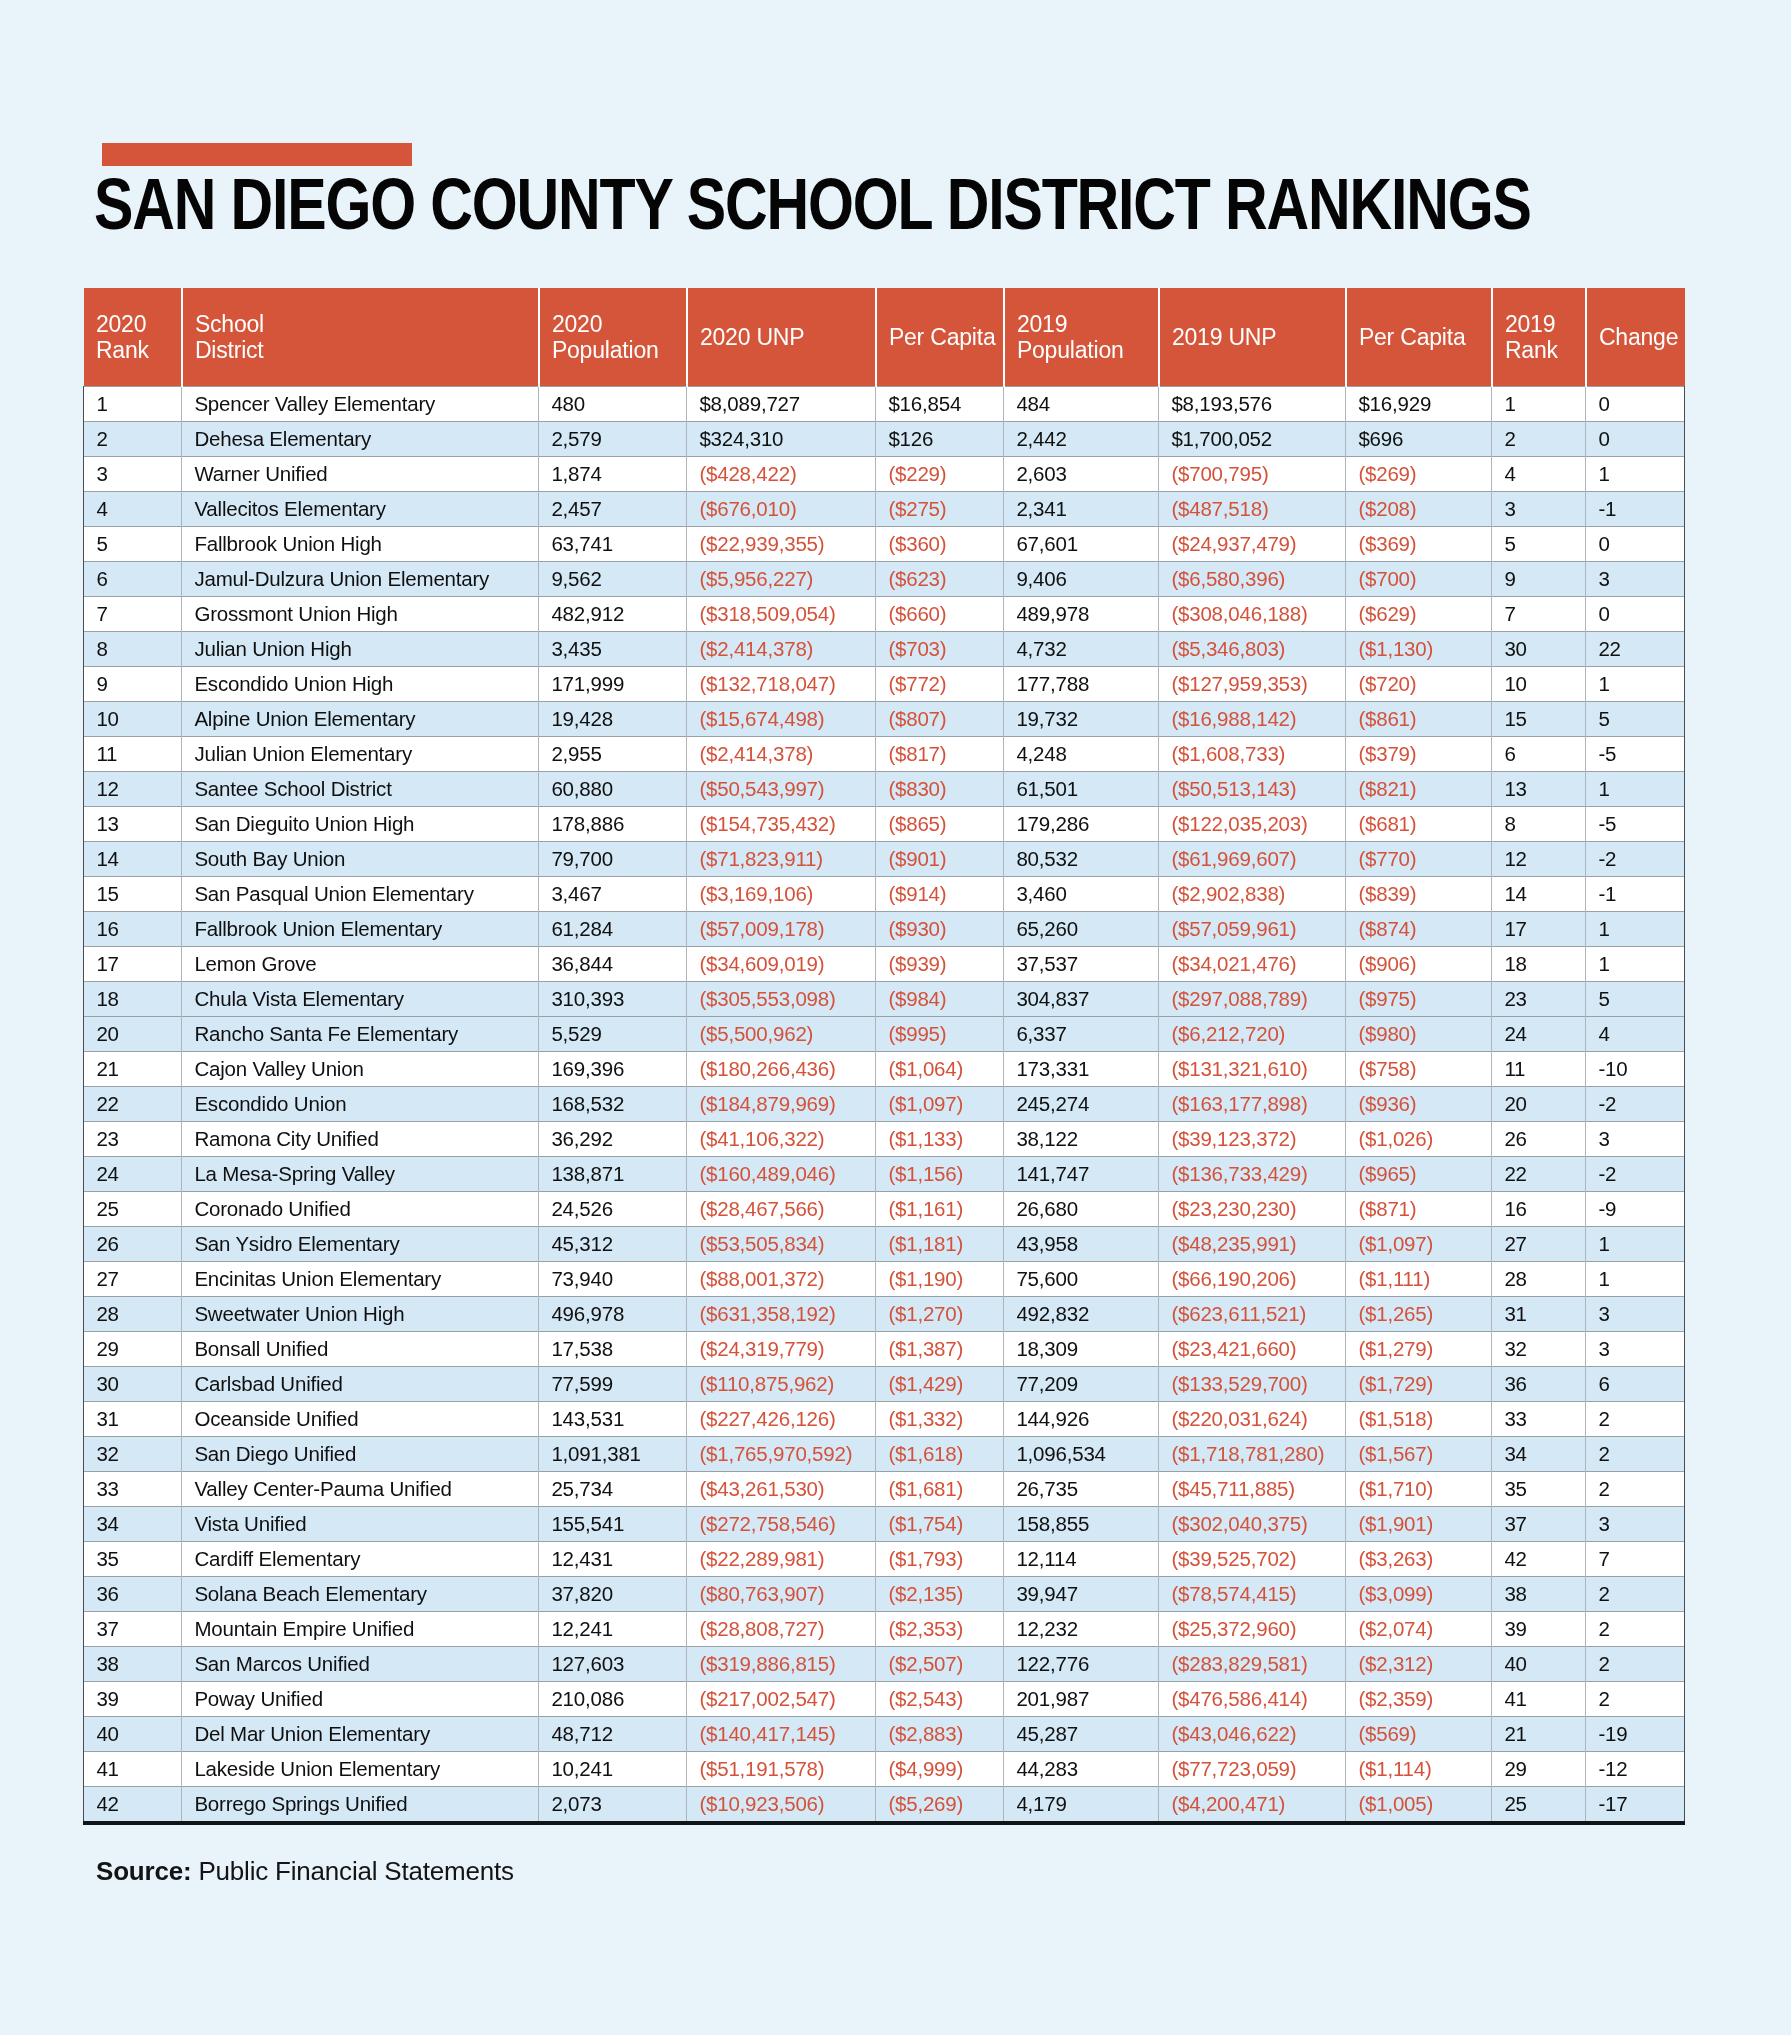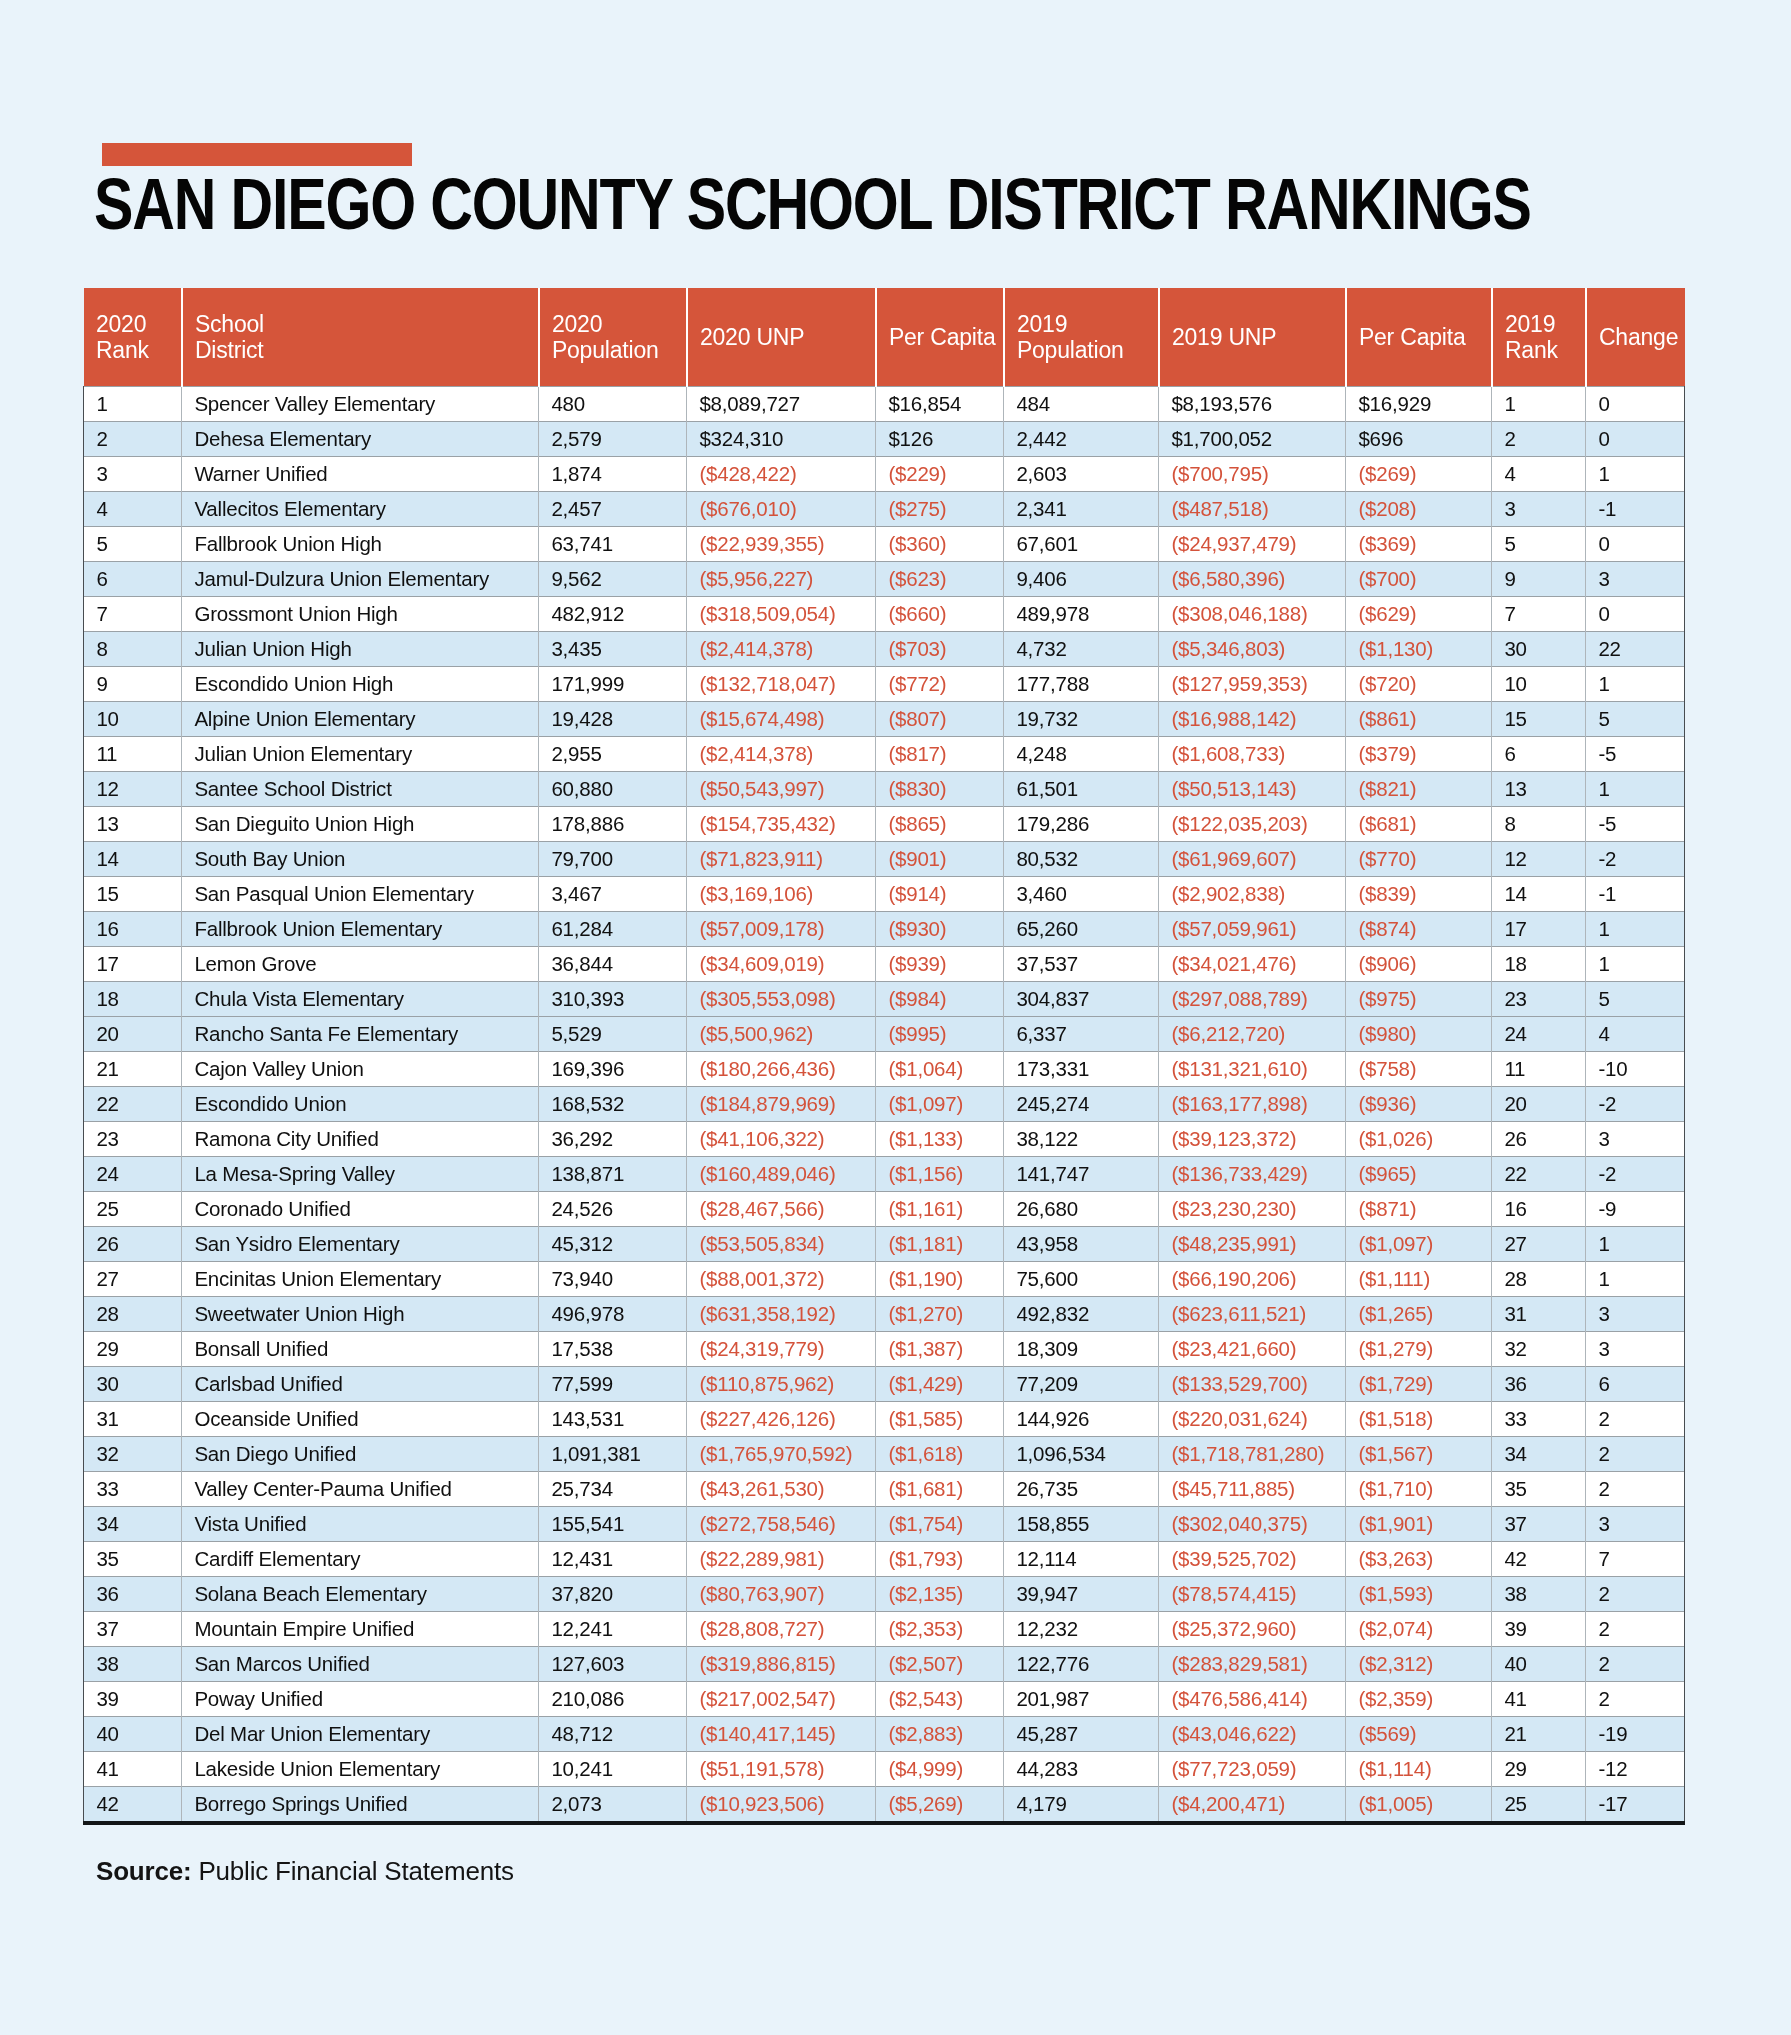--- a/index.html
+++ b/index.html
@@ -456,21 +456,21 @@
         <td class="neg">($133,529,700)</td>
         <td class="neg">($1,729)</td>
         <td>36</td>
         <td>6</td>
       </tr>
       <tr>
         <td>31</td>
         <td>Oceanside Unified</td>
         <td>143,531</td>
         <td class="neg">($227,426,126)</td>
-        <td class="neg">($1,585)</td>
+        <td class="neg">($1,332)</td>
         <td>144,926</td>
         <td class="neg">($220,031,624)</td>
         <td class="neg">($1,518)</td>
         <td>33</td>
         <td>2</td>
       </tr>
       <tr class="alt">
         <td>32</td>
         <td>San Diego Unified</td>
         <td>1,091,381</td>
@@ -519,21 +519,21 @@
         <td>7</td>
       </tr>
       <tr class="alt">
         <td>36</td>
         <td>Solana Beach Elementary</td>
         <td>37,820</td>
         <td class="neg">($80,763,907)</td>
         <td class="neg">($2,135)</td>
         <td>39,947</td>
         <td class="neg">($78,574,415)</td>
-        <td class="neg">($1,593)</td>
+        <td class="neg">($3,099)</td>
         <td>38</td>
         <td>2</td>
       </tr>
       <tr>
         <td>37</td>
         <td>Mountain Empire Unified</td>
         <td>12,241</td>
         <td class="neg">($28,808,727)</td>
         <td class="neg">($2,353)</td>
         <td>12,232</td>

